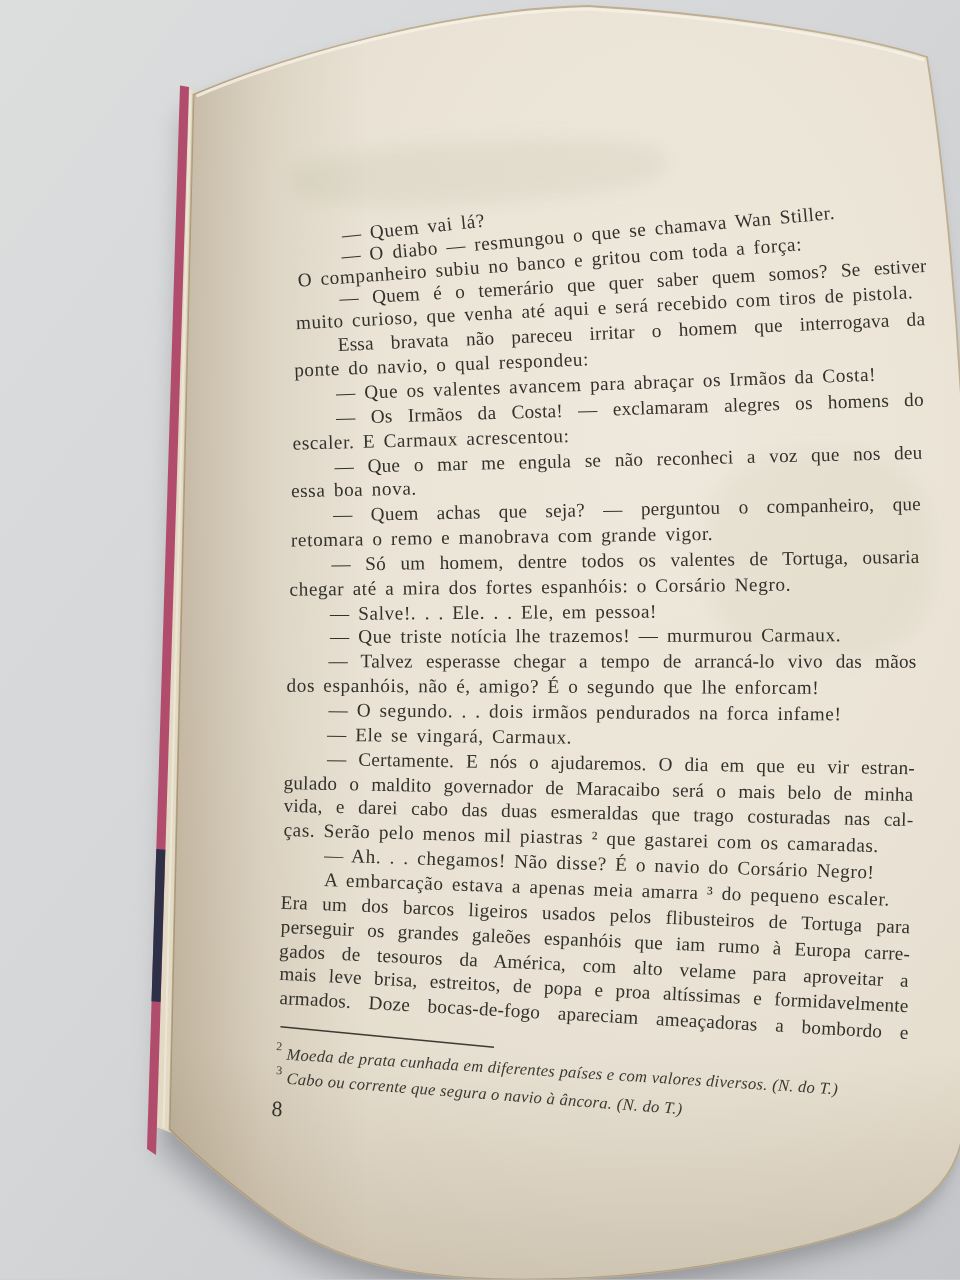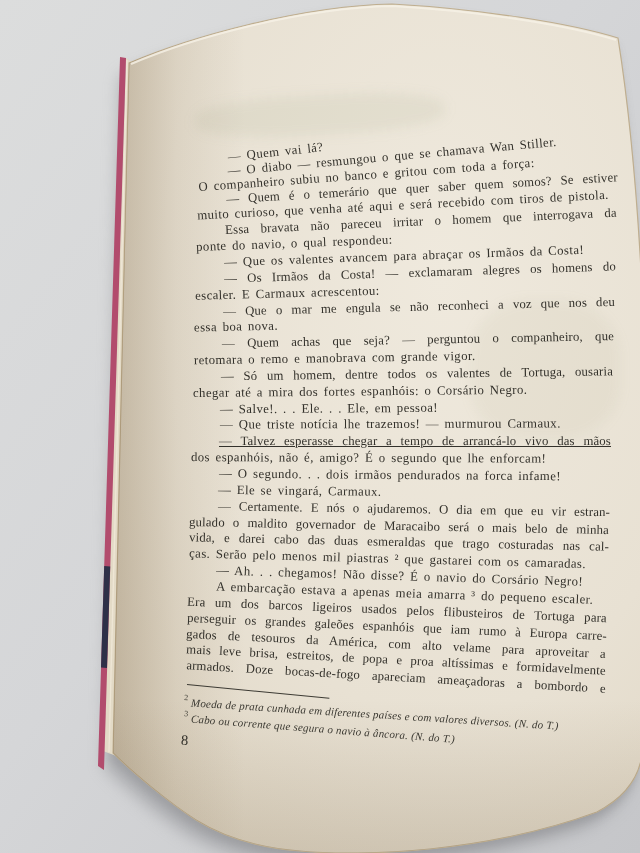--- a/index.html
+++ b/index.html
@@ -119,21 +119,21 @@
         <div class="tline just ind" style="top: 264.8px; left: 195.64px; transform: rotate(-1.8deg);">— Os Irmãos da Costa! — exclamaram alegres os homens do</div>
         <div class="tline" style="top: 281.65px; left: 195.22px; transform: rotate(-1.6deg);">escaler. E Carmaux acrescentou:</div>
         <div class="tline just ind" style="top: 298.5px; left: 194.8px; transform: rotate(-1.4deg);">— Que o mar me engula se não reconheci a voz que nos deu</div>
         <div class="tline" style="top: 315.35px; left: 194.38px; transform: rotate(-1.23deg);">essa boa nova.</div>
         <div class="tline just ind" style="top: 332.2px; left: 193.96px; transform: rotate(-1.07deg);">— Quem achas que seja? — perguntou o companheiro, que</div>
         <div class="tline" style="top: 349.05px; left: 193.54px; transform: rotate(-0.9deg);">retomara o remo e manobrava com grande vigor.</div>
         <div class="tline just ind" style="top: 365.9px; left: 193.12px; transform: rotate(-0.73deg);">— Só um homem, dentre todos os valentes de Tortuga, ousaria</div>
         <div class="tline" style="top: 382.75px; left: 192.7px; transform: rotate(-0.57deg);">chegar até a mira dos fortes espanhóis: o Corsário Negro.</div>
         <div class="tline ind" style="top: 399.6px; left: 192.28px; transform: rotate(-0.4deg);">— Salve!. . . Ele. . . Ele, em pessoa!</div>
         <div class="tline ind" style="top: 416.45px; left: 191.86px; transform: rotate(-0.19deg);">— Que triste notícia lhe trazemos! — murmurou Carmaux.</div>
-        <div class="tline just ind" style="top: 433.3px; left: 191.44px; transform: rotate(0.03deg); text-decoration: underline;">— Talvez esperasse chegar a tempo de arrancá-lo vivo das mãos</div>
+        <div class="tline just ind" style="top: 433.3px; left: 191.44px; transform: rotate(0.03deg);">— Talvez esperasse chegar a tempo de arrancá-lo vivo das mãos</div>
         <div class="tline" style="top: 450.15px; left: 191.02px; transform: rotate(0.24deg);">dos espanhóis, não é, amigo? É o segundo que lhe enforcam!</div>
         <div class="tline ind" style="top: 467px; left: 190.6px; transform: rotate(0.45deg);">— O segundo. . . dois irmãos pendurados na forca infame!</div>
         <div class="tline ind" style="top: 483.85px; left: 190.18px; transform: rotate(0.66deg);">— Ele se vingará, Carmaux.</div>
         <div class="tline just ind" style="top: 500.7px; left: 189.76px; transform: rotate(0.88deg);">— Certamente. E nós o ajudaremos. O dia em que eu vir estran-</div>
         <div class="tline just" style="top: 517.55px; left: 189.34px; transform: rotate(1.09deg);">gulado o maldito governador de Maracaibo será o mais belo de minha</div>
         <div class="tline just" style="top: 534.4px; left: 188.92px; transform: rotate(1.3deg);">vida, e darei cabo das duas esmeraldas que trago costuradas nas cal-</div>
         <div class="tline" style="top: 551.25px; left: 188.5px; transform: rotate(1.54deg);">ças. Serão pelo menos mil piastras ² que gastarei com os camaradas.</div>
         <div class="tline ind" style="top: 568.1px; left: 188.08px; transform: rotate(1.78deg);">— Ah. . . chegamos! Não disse? É o navio do Corsário Negro!</div>
         <div class="tline ind" style="top: 584.95px; left: 187.66px; transform: rotate(2.01deg);">A embarcação estava a apenas meia amarra ³ do pequeno escaler.</div>
         <div class="tline just" style="top: 601.8px; left: 187.24px; transform: rotate(2.25deg);">Era um dos barcos ligeiros usados pelos flibusteiros de Tortuga para</div>

